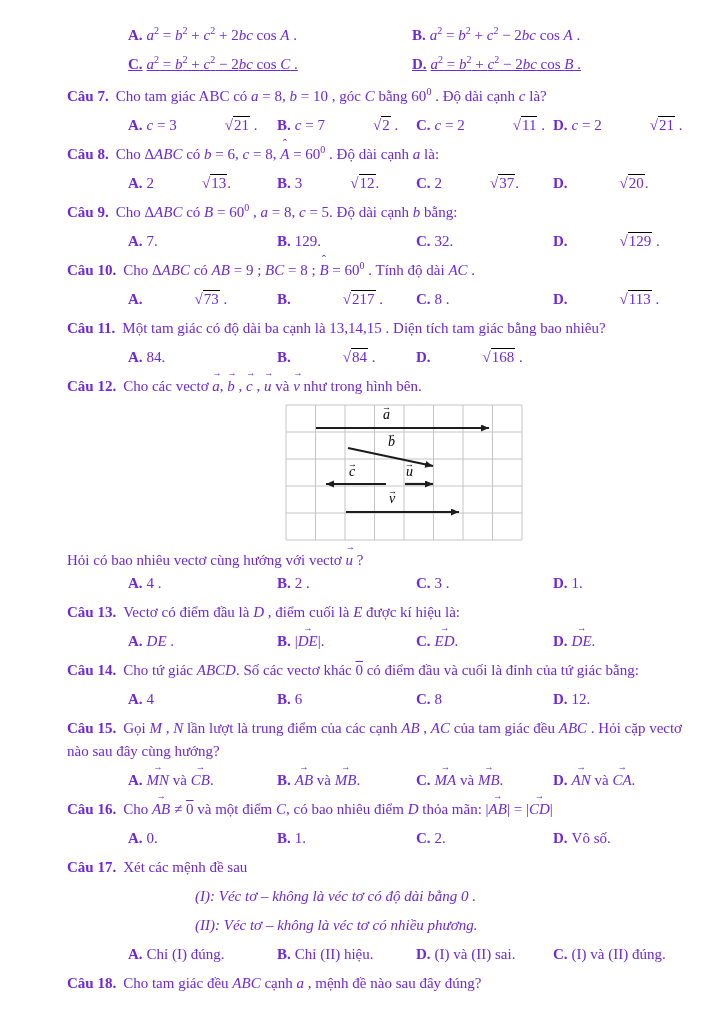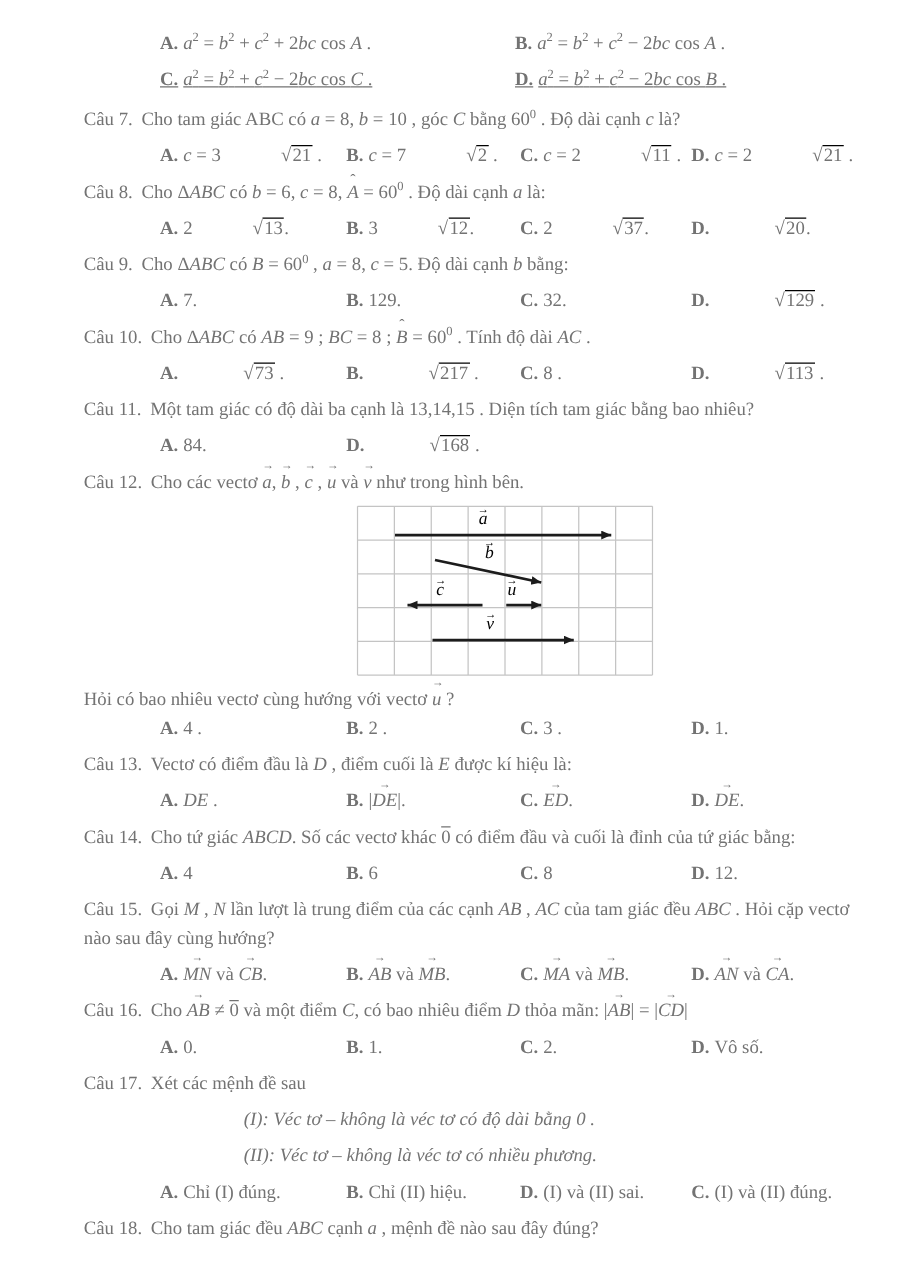--- a/index.html
+++ b/index.html
@@ -1,24 +1,24 @@
 <!DOCTYPE html>
 <html><head>
 <meta charset="utf-8">
 <title>Document</title>
 <style>
   html,body{margin:0;padding:0;background:#ffffff;}
   .page{
     width:725px;height:1024px;box-sizing:border-box;
-    background:#ffffff;color:#737373;
+    background:#ffffff;color:#6d28d9;
     font-family:"Liberation Serif",serif;font-size:15px;
     padding:24px 28px 0 67px;overflow:hidden;
   }
   .line{line-height:23px;margin-bottom:6px;}
-  .ql{font-weight:normal;margin-right:7px;}
+  .ql{font-weight:bold;margin-right:7px;}
   .opts{display:grid;padding-left:61px;}
   .opts4{grid-template-columns:149px 139px 137px auto;}
   .opts2{grid-template-columns:284px auto;}
   .opt b{font-weight:bold;margin-right:4px;}
   .statement{padding-left:128px;font-style:italic;}
   sup{font-size:10px;line-height:0;}
   i{font-style:italic;}
   
   .acc{display:inline-block;position:relative;}
   .am{position:absolute;left:0;right:0;top:-0.62em;font-size:0.62em;text-align:center;line-height:1;font-style:normal;}
@@ -82,20 +82,21 @@
       <span class="opt"><b>B.</b><span><span class="sqrt">√<span class="rad">217</span></span> .</span></span>
       <span class="opt"><b>C.</b><span>8 .</span></span>
       <span class="opt"><b>D.</b><span><span class="sqrt">√<span class="rad">113</span></span> .</span></span>
     </div>
   </div>
 
   <div class="q">
     <div class="line"><span class="ql">Câu 11.</span><span class="qt">Một tam giác có độ dài ba cạnh là 13,14,15 . Diện tích tam giác bằng bao nhiêu?</span></div>
     <div class="line opts opts4">
       <span class="opt"><b>A.</b><span>84.</span></span>
+      <span class="opt"><b>B.</b><span><span class="sqrt">√<span class="rad">84</span></span> .</span></span>
       <span class="opt"><b>D.</b><span><span class="sqrt">√<span class="rad">168</span></span> .</span></span>
     </div>
   </div>
 
   <div class="q">
     <div class="line"><span class="ql">Câu 12.</span><span class="qt">Cho các vectơ <span class="acc"><span class="am">→</span><span class="ab">a</span></span>, <span class="acc"><span class="am">→</span><span class="ab">b</span></span> , <span class="acc"><span class="am">→</span><span class="ab">c</span></span> , <span class="acc"><span class="am">→</span><span class="ab">u</span></span> và <span class="acc"><span class="am">→</span><span class="ab">v</span></span> như trong hình bên.</span></div>
     <div class="fig"><svg id="vecfig" width="238" height="137" viewBox="0 0 238 137">
           <defs>
             <marker id="ah" markerWidth="9" markerHeight="8" refX="8" refY="3.5" orient="auto" markerUnits="userSpaceOnUse">
               <path d="M0,0 L8,3.5 L0,7 Z" fill="#1c1c1c"></path>

